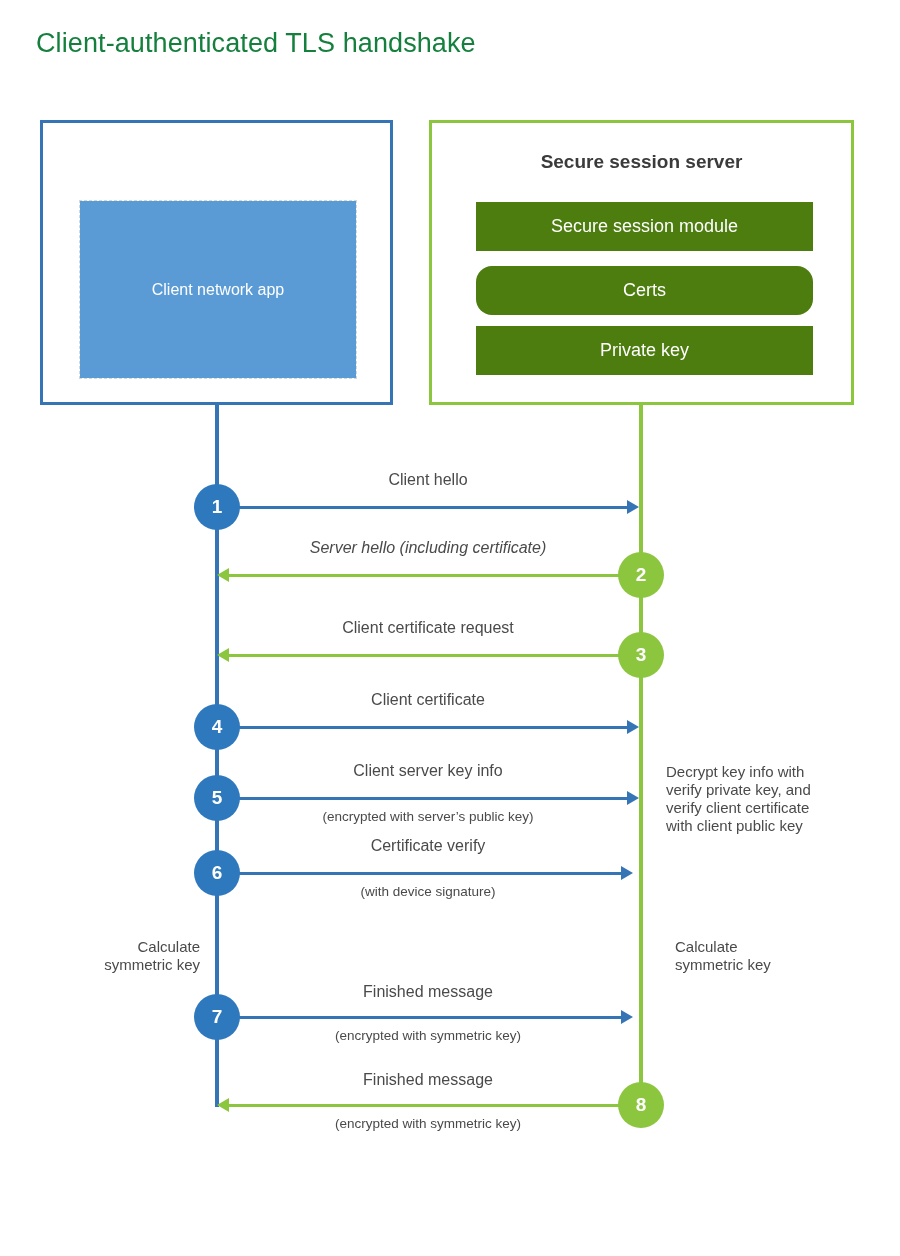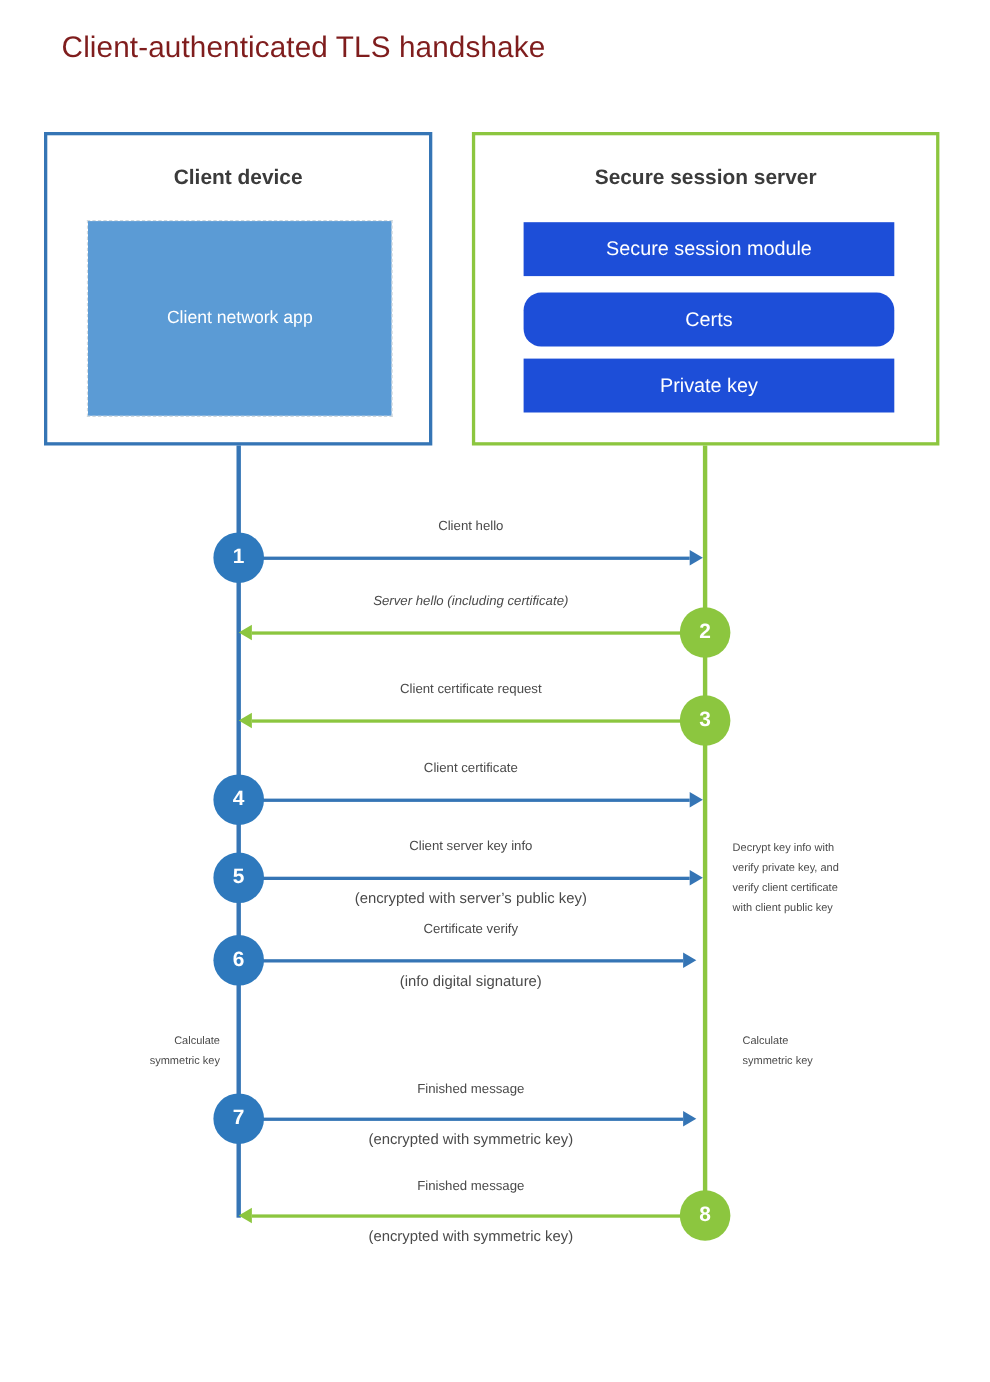--- a/index.html
+++ b/index.html
@@ -19,24 +19,23 @@
     overflow: hidden;
   }
 
   
   .page-title {
     position: absolute;
     left: 36px;
     top: 28px;
     font-size: 27px;
     font-weight: 300;
-    color: #7f1d1d;
+    color: #15803d;
     letter-spacing: 0.1px;
     white-space: nowrap;
-    margin-left: 20px;
   }
 
   
   .party-box {
     position: absolute;
     background: #ffffff;
     box-sizing: border-box;
   }
   .party-box.client {
     left: 40px;
@@ -82,21 +81,21 @@
     font-weight: 300;
     line-height: 26px;
     text-align: center;
     width: 190px;
   }
   .server-block {
     position: absolute;
     left: 44px;
     width: 337px;
     height: 49px;
-    background: #1d4ed8;
+    background: #4d7c0f;
     display: flex;
     align-items: center;
     justify-content: center;
   }
   .server-block-label {
     color: #ffffff;
     font-size: 18px;
     font-weight: 300;
   }
   .sb-0 { top: 79px; }
@@ -143,21 +142,21 @@
     top: -7px;
     border-top: 7px solid transparent;
     border-bottom: 7px solid transparent;
   }
   .arrow-head.right.blue { border-left: 12px solid #3575B5; }
   .arrow-head.left.green { border-right: 12px solid #8CC63F; }
 
   .msg-label {
     position: absolute;
     text-align: center;
-    font-size: 12px;
+    font-size: 16px;
     font-weight: 300;
     color: #4a4a4a;
     white-space: nowrap;
     transform: translateX(-50%);
   }
   .msg-sublabel {
     position: absolute;
     text-align: center;
     font-size: 13.5px;
     font-weight: 300;
@@ -178,37 +177,36 @@
     color: #ffffff;
     font-size: 19px;
     font-weight: bold;
   }
   .step-circle.blue { background: #2E79BD; }
   .step-circle.green { background: #8CC63F; }
 
   
   .side-note {
     position: absolute;
-    font-size: 10px;
+    font-size: 15px;
     font-weight: 300;
     color: #4a4a4a;
     line-height: 18px;
   }
   .side-note.right-align { text-align: right; }
   .side-note.left-align  { text-align: left; }
 </style>
 </head>
 <body>
 
 <div id="stage">
 
   <div class="page-title">Client-authenticated TLS handshake</div>
 
   <div class="party-box client">
-    <div class="party-title">Client device</div>
     <div class="client-app">
       <div class="client-app-label">Client network app</div>
     </div>
   </div>
 
   <div class="party-box server">
     <div class="party-title">Secure session server</div>
     <div class="server-block sb-0">
       <div class="server-block-label">Secure session module</div>
     </div>
@@ -266,21 +264,21 @@
     <div class="msg-sublabel" style="left:428px; top:11px;">(encrypted with server’s public key)</div>
   </div>
   <div class="step-circle blue" style="left:194px; top:775px;">
     <span>5</span>
   </div>
 
   <div class="msg" style="top:873px;">
     <div class="msg-line blue" style="left:217px; width:404px;"></div>
     <div class="arrow-head right blue" style="left:621px;"></div>
     <div class="msg-label" style="left:428px; top:-36px;">Certificate verify</div>
-    <div class="msg-sublabel" style="left:428px; top:11px;">(info digital signature)</div>
+    <div class="msg-sublabel" style="left:428px; top:11px;">(with device signature)</div>
   </div>
   <div class="step-circle blue" style="left:194px; top:850px;">
     <span>6</span>
   </div>
 
   <div class="msg" style="top:1017px;">
     <div class="msg-line blue" style="left:217px; width:404px;"></div>
     <div class="arrow-head right blue" style="left:621px;"></div>
     <div class="msg-label" style="left:428px; top:-34px;">Finished message</div>
     <div class="msg-sublabel" style="left:428px; top:11px;">(encrypted with symmetric key)</div>

